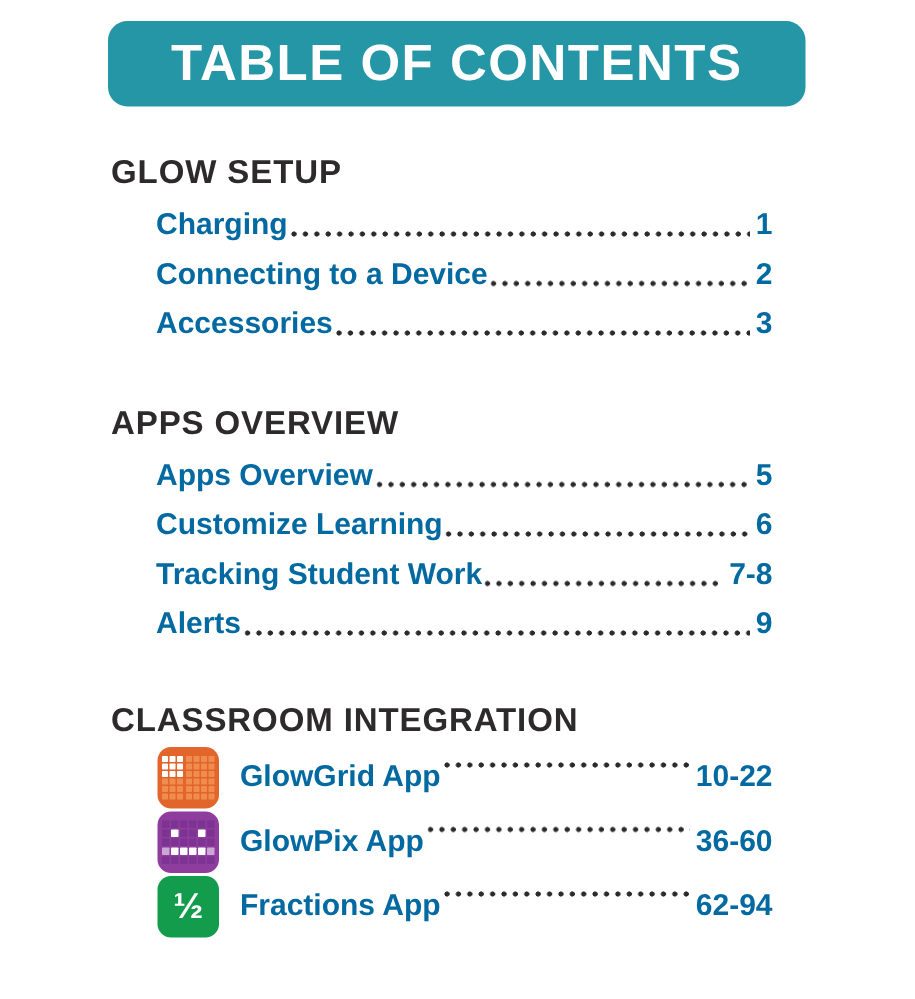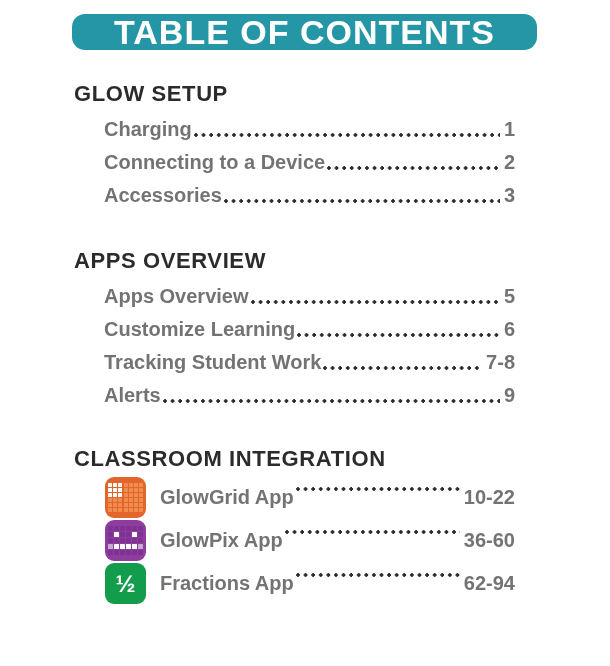--- a/index.html
+++ b/index.html
@@ -5,21 +5,21 @@
   html, body { margin: 0; padding: 0; }
   body {
     width: 610px; height: 666px;
     background: #ffffff;
     font-family: "Liberation Sans", sans-serif;
     color: #2d2a2b;
     overflow: hidden;
   }
   .banner {
     margin: 14px 0 0 72px;
-    width: 465px; height: 36px;
+    width: 465px; height: 57px;
     background: #2496a5;
     border-radius: 13px;
     display: flex; align-items: center; justify-content: center;
   }
   .banner-title {
     color: #ffffff;
     font-size: 34px;
     font-weight: bold;
     letter-spacing: 1px;
     white-space: nowrap;
@@ -36,21 +36,21 @@
   .h2 { margin-top: 42px; margin-bottom: 12px; }
   .h3 { margin-top: 40px; margin-bottom: 5px; }
   .entries { margin-left: 30px; }
   .toc-row {
     display: flex; align-items: flex-end;
     margin-bottom: 12px;
   }
   .toc-label, .toc-page {
     font-size: 20px; font-weight: bold;
     line-height: 21px; white-space: nowrap;
-    color: #737373;
+    color: #0369a1;
   }
   .leader {
     flex: 1; height: 4px;
     margin: 0 4px 3px 2px;
     background-image: radial-gradient(circle at 2px 2px, #2d2a2b 1.55px, rgba(0,0,0,0) 1.9px);
     background-size: 7.6px 4px;
     background-repeat: repeat-x;
   }
   .app-entries { margin-left: 31px; }
   .app-row {

